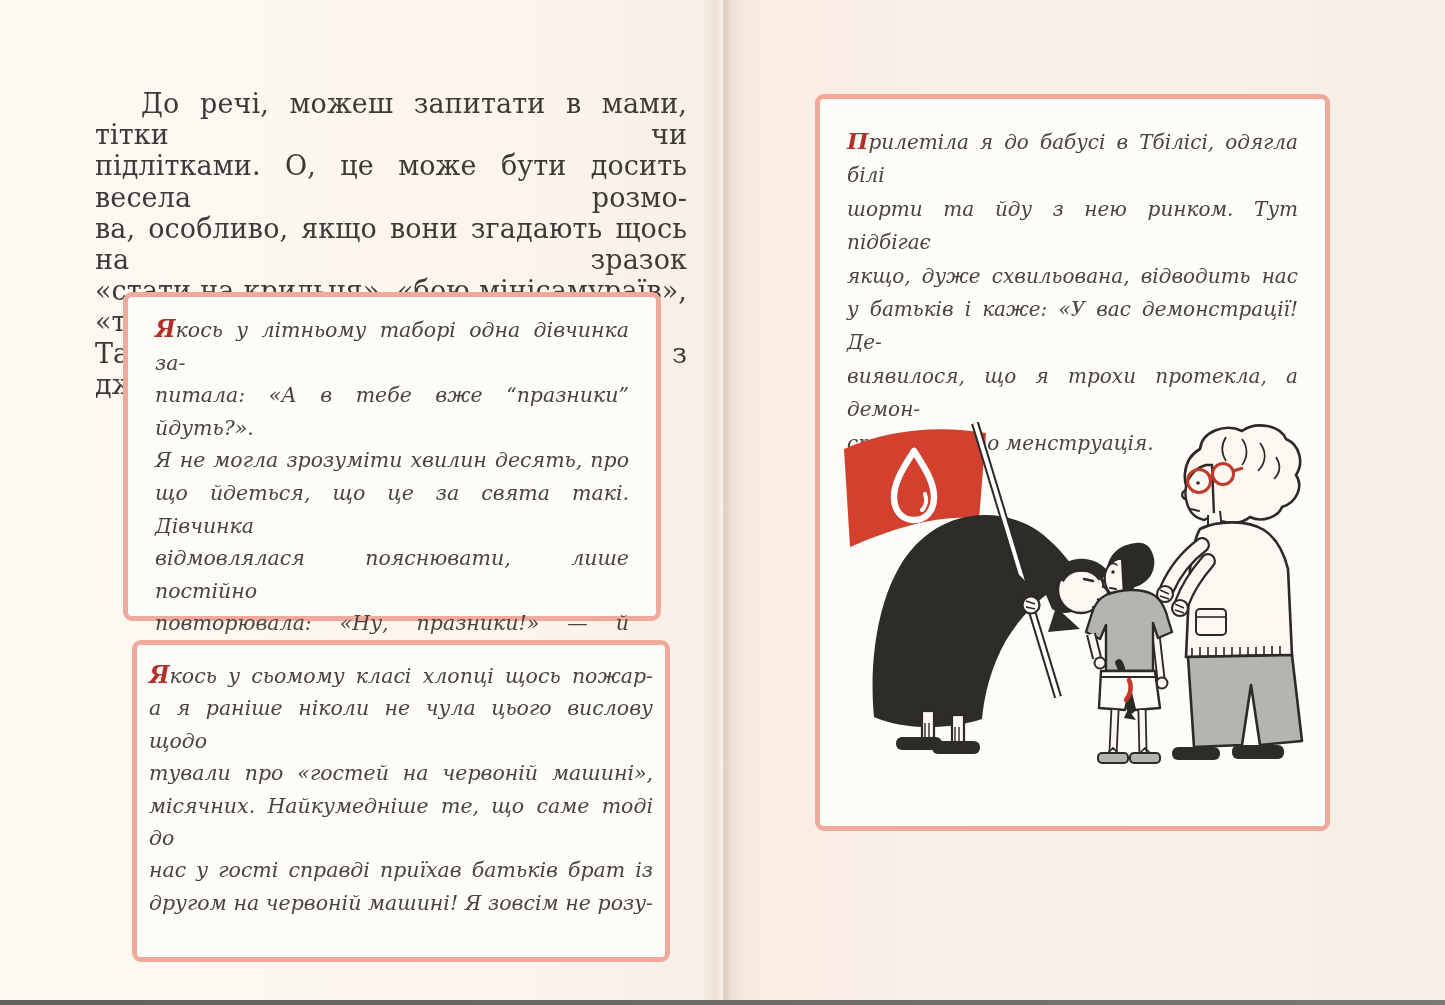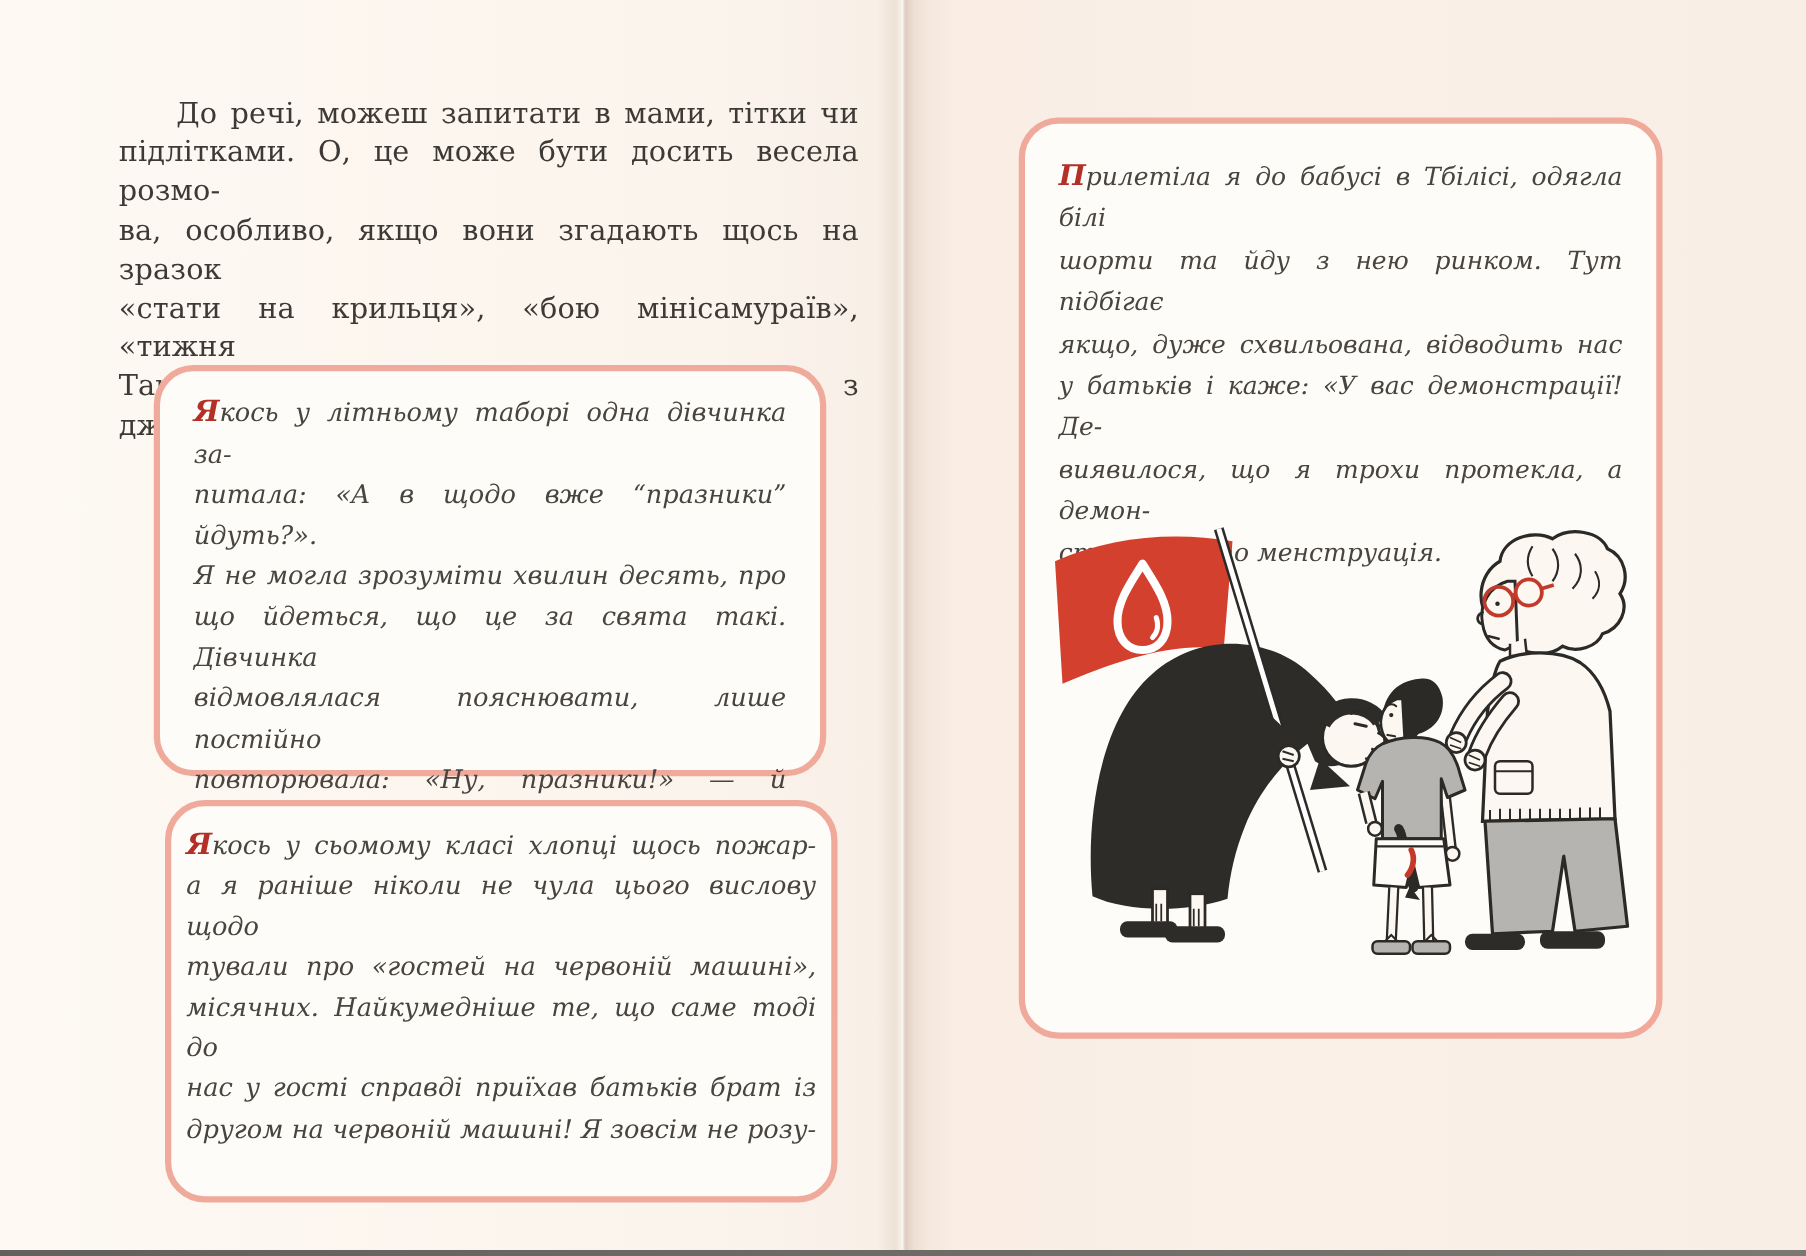--- a/index.html
+++ b/index.html
@@ -5,24 +5,24 @@
   html,body{margin:0;padding:0;}
   body{width:1445px;height:1005px;overflow:hidden;background:#e8e4de;}
   .book{position:relative;width:1445px;height:1005px;background:#fbf4ec;font-family:"DejaVu Serif","Liberation Serif",serif;}
   .page{position:absolute;top:0;height:1005px;}
   .page-left{left:0;width:722px;background:linear-gradient(90deg,#fdf9f3 0%,#fbf4ec 80%,#f8efe7 97%,#f3e7dc 100%);}
   .page-right{left:722px;width:723px;background:linear-gradient(90deg,#f2e3d8 0%,#f9ede4 6%,#faf0e8 40%,#f9eee5 100%);}
   .spine{position:absolute;left:702px;top:0;width:42px;height:1005px;pointer-events:none;
     background:linear-gradient(90deg,rgba(120,90,70,0) 0%,rgba(120,90,70,0.05) 35%,rgba(255,255,255,0.55) 48%,rgba(120,80,60,0.16) 53%,rgba(120,80,60,0.04) 70%,rgba(120,90,70,0) 100%);}
   .scan-edge{position:absolute;left:0;bottom:0;width:1445px;height:5px;background:linear-gradient(90deg,#62605c,#6e6c68 55%,#7a7873);}
 
-  .intro{position:absolute;left:95px;top:76px;width:592px;font-size:23px;line-height:31.2px;color:#3d3a36;letter-spacing:0.1px;}
+  .intro{position:absolute;left:95px;top:88px;width:592px;font-size:27px;line-height:31.2px;color:#3d3a36;letter-spacing:0.1px;}
   .intro .jline:first-child{text-indent:46px;}
 
-  .story-box{position:absolute;border:5px solid #efaa9c;border-radius:32px;background:#fefcf8;box-sizing:border-box;color:#46423e;}
+  .story-box{position:absolute;border:5px solid #efaa9c;border-radius:9px;background:#fefcf8;box-sizing:border-box;color:#46423e;}
   .story-text{font-style:italic;color:#48443f;}
   .box1{left:123px;top:292px;width:538px;height:329px;padding:16px 27px;}
   .box1 .story-text{font-size:20.5px;line-height:32.6px;}
   .box2{left:132px;top:640px;width:538px;height:322px;padding:14px 12px;}
   .box2 .story-text{font-size:20.5px;line-height:32.4px;}
   .box3{left:815px;top:94px;width:515px;height:737px;padding:26px 27px;}
   .box3 .story-text{font-size:20px;line-height:33.4px;}
 
   .jline{text-align:justify;text-align-last:justify;}
   .jline-last{text-align-last:left;}
@@ -40,21 +40,21 @@
         <div class="jline">До речі, можеш запитати в мами, тітки чи</div>
         <div class="jline">підлітками. О, це може бути досить весела розмо-</div>
         <div class="jline">ва, особливо, якщо вони згадають щось на зразок</div>
         <div class="jline">«стати на крильця», «бою мінісамураїв», «тижня</div>
         <div class="jline jline-last">Тарантіно», «Ніагари» чи «ватрушки з джемом».</div>
       </div>
 
     <div class="story-box box1">
       <div class="story-text">
           <div class="jline"><span class="dropcap">Я</span>кось у літньому таборі одна дівчинка за-</div>
-          <div class="jline">питала: «А в щодо вже “празники” йдуть?».</div>
+          <div class="jline">питала: «А в тебе вже “празники” йдуть?».</div>
           <div class="jline">Я не могла зрозуміти хвилин десять, про</div>
           <div class="jline">що йдеться, що це за свята такі. Дівчинка</div>
           <div class="jline">відмовлялася пояснювати, лише постійно</div>
           <div class="jline">повторювала: «Ну, празники!» — й промовис-</div>
           <div class="jline">то дивилася на мене. Ситуацію врятувала</div>
           <div class="jline">третя дівчина, яка підійшла, послухала</div>
           <div class="jline jline-last">нашу розмову й вигукнула: «А, місячні!».</div>
         </div>
     </div>
 

